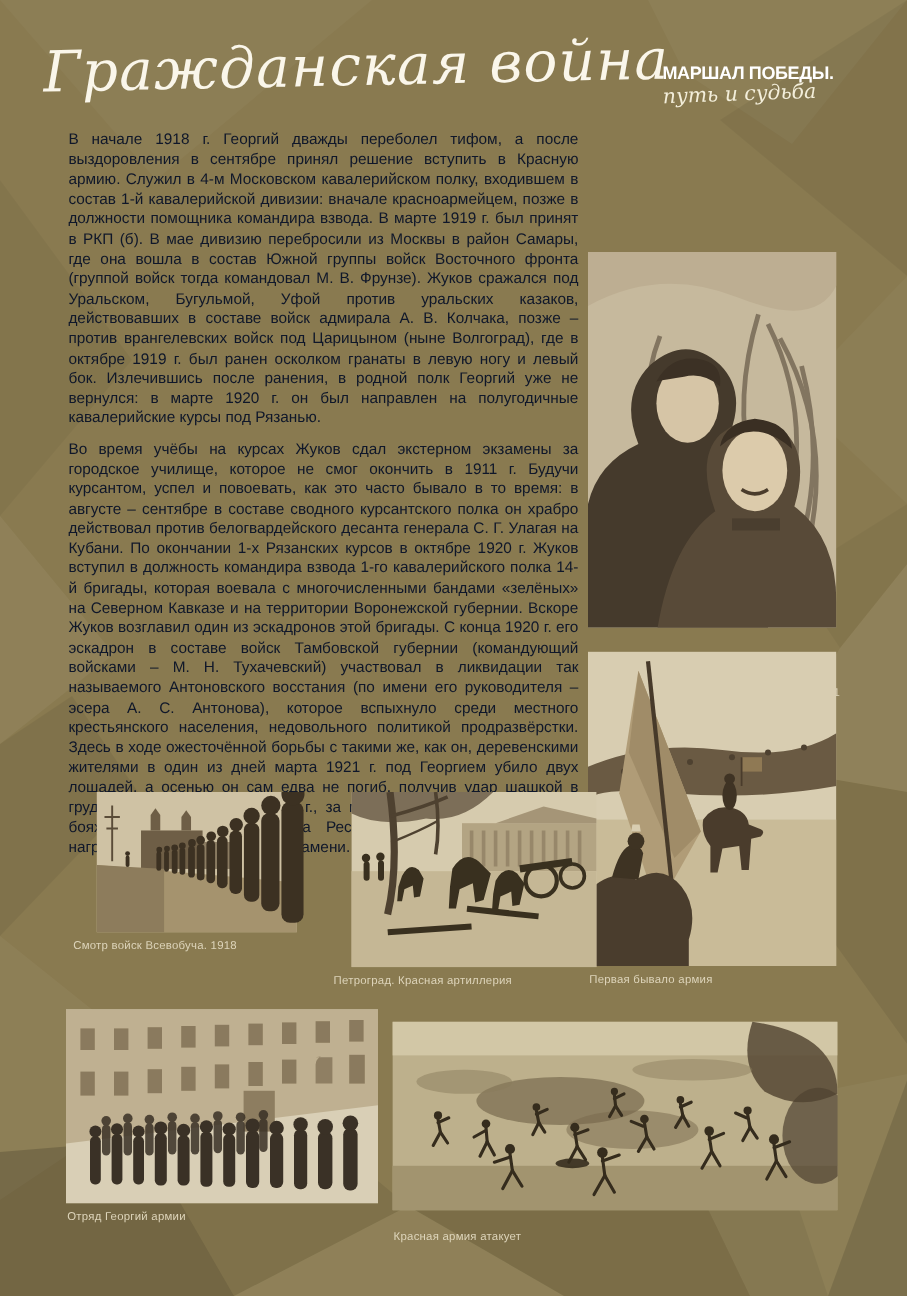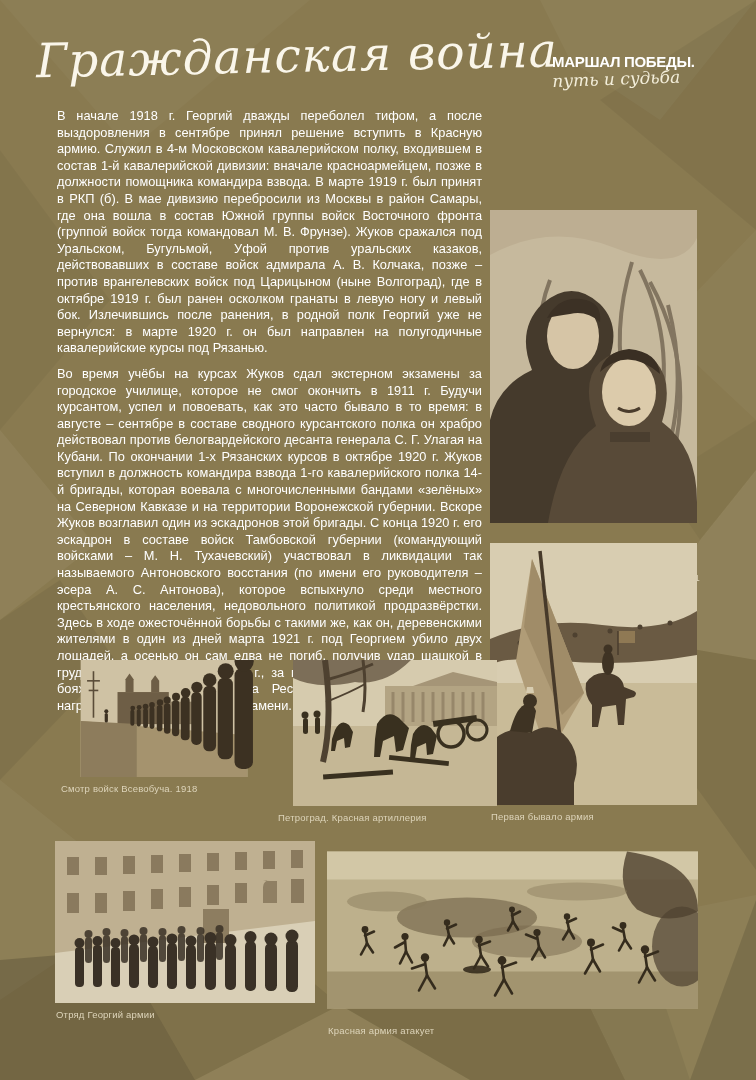--- a/index.html
+++ b/index.html
@@ -26,21 +26,21 @@
   }
   .brand-line2{
     font-family:"DejaVu Serif", serif; font-style:italic;
     font-size:17px; color:#f3eeda; white-space:nowrap; margin-top:1px;
     transform:rotate(-2deg); transform-origin:left top;
   }
 
   
   .article{
     position:absolute; left:57px; top:108px; width:425px;
-    color:#ffffff; font-size:12.8px; line-height:16.6px;
+    color:#0f172a; font-size:12.8px; line-height:16.6px;
     text-align:justify;
   }
   .article p{ margin:0 0 9px 0; }
 
   
   .photo{ position:absolute; }
   .photo svg{ display:block; width:100%; height:100%; }
   .caption{
     position:absolute; left:1px; top:calc(100% + 6px);
     font-size:9.5px; letter-spacing:0.2px; color:#ddd4ba; white-space:nowrap;

